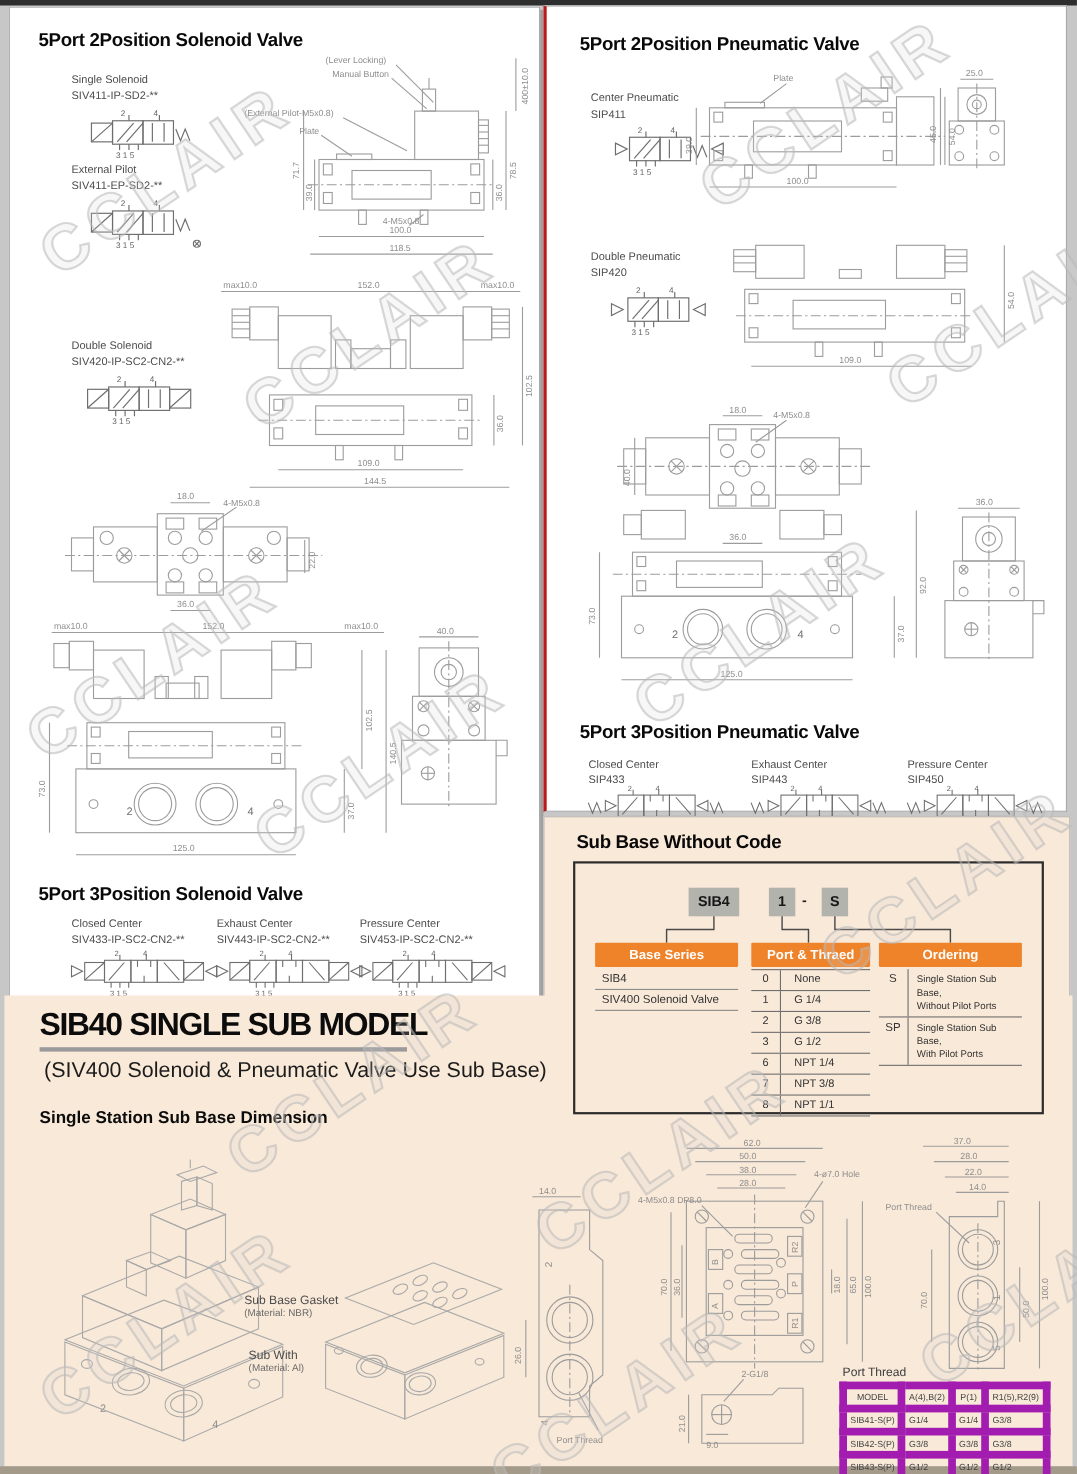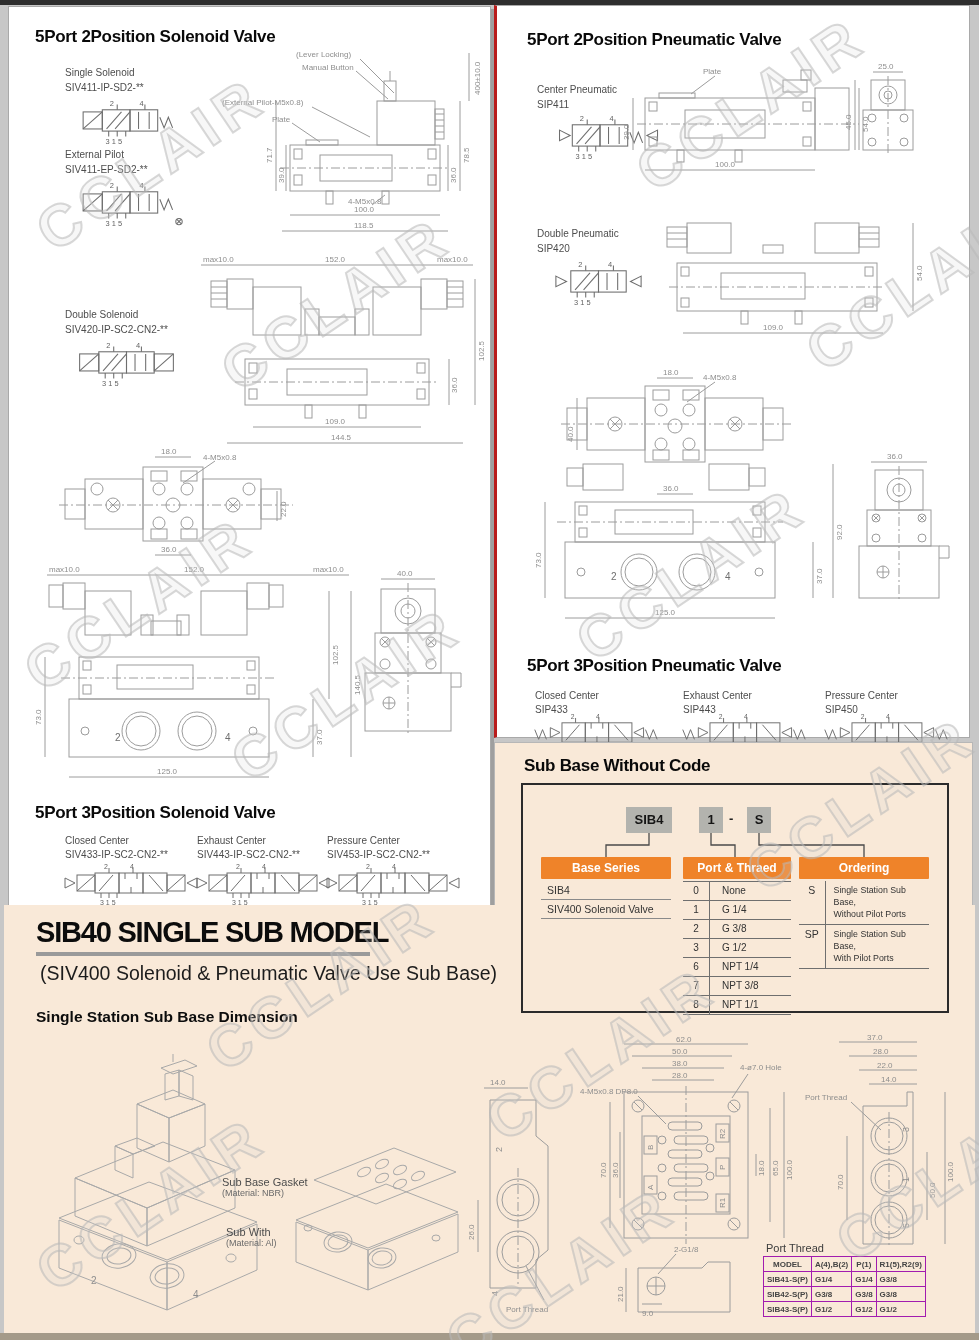--- a/index.html
+++ b/index.html
@@ -40,21 +40,21 @@
   .bs-line{height:18px;line-height:18px;border-bottom:1px solid #8a8a8a;font-size:10.5px;color:#333;white-space:nowrap}
   
   .bigtitle{position:absolute;font-size:29px;font-weight:800;letter-spacing:-1.2px;color:#0c0c0c;white-space:nowrap}
   .titlebar{position:absolute;background:#9a9a9a;height:4px}
   .subtitle{position:absolute;font-size:19.5px;color:#1c1c1c;white-space:nowrap}
   .sec{position:absolute;font-size:15.5px;font-weight:800;color:#0c0c0c;white-space:nowrap}
   .isolabel{position:absolute;font-size:11px;color:#4d4d4d;white-space:nowrap}
   .isolabel small{display:block;font-size:9px;color:#6a6a6a}
   .ptt-title{position:absolute;font-size:11px;color:#3c3c3c;white-space:nowrap}
   table.ptt{position:absolute;border-collapse:collapse;font-size:8px;color:#444}
-  table.ptt td,table.ptt th{border:1px solid #a21caf;height:14px;font-weight:700;padding:0 3px;white-space:nowrap}
+  table.ptt td,table.ptt th{border:7px solid #a21caf;height:14px;font-weight:400;padding:0 3px;white-space:nowrap}
 </style>
 </head>
 <body>
 
 <svg width="0" height="0" style="position:absolute">
   <defs>
     <g id="g-2pos">
       <rect x="44" y="12" width="26" height="20"></rect>
         <rect x="70" y="12" width="26" height="20"></rect>
       <line x1="48" y1="30" x2="62" y2="14"></line>

